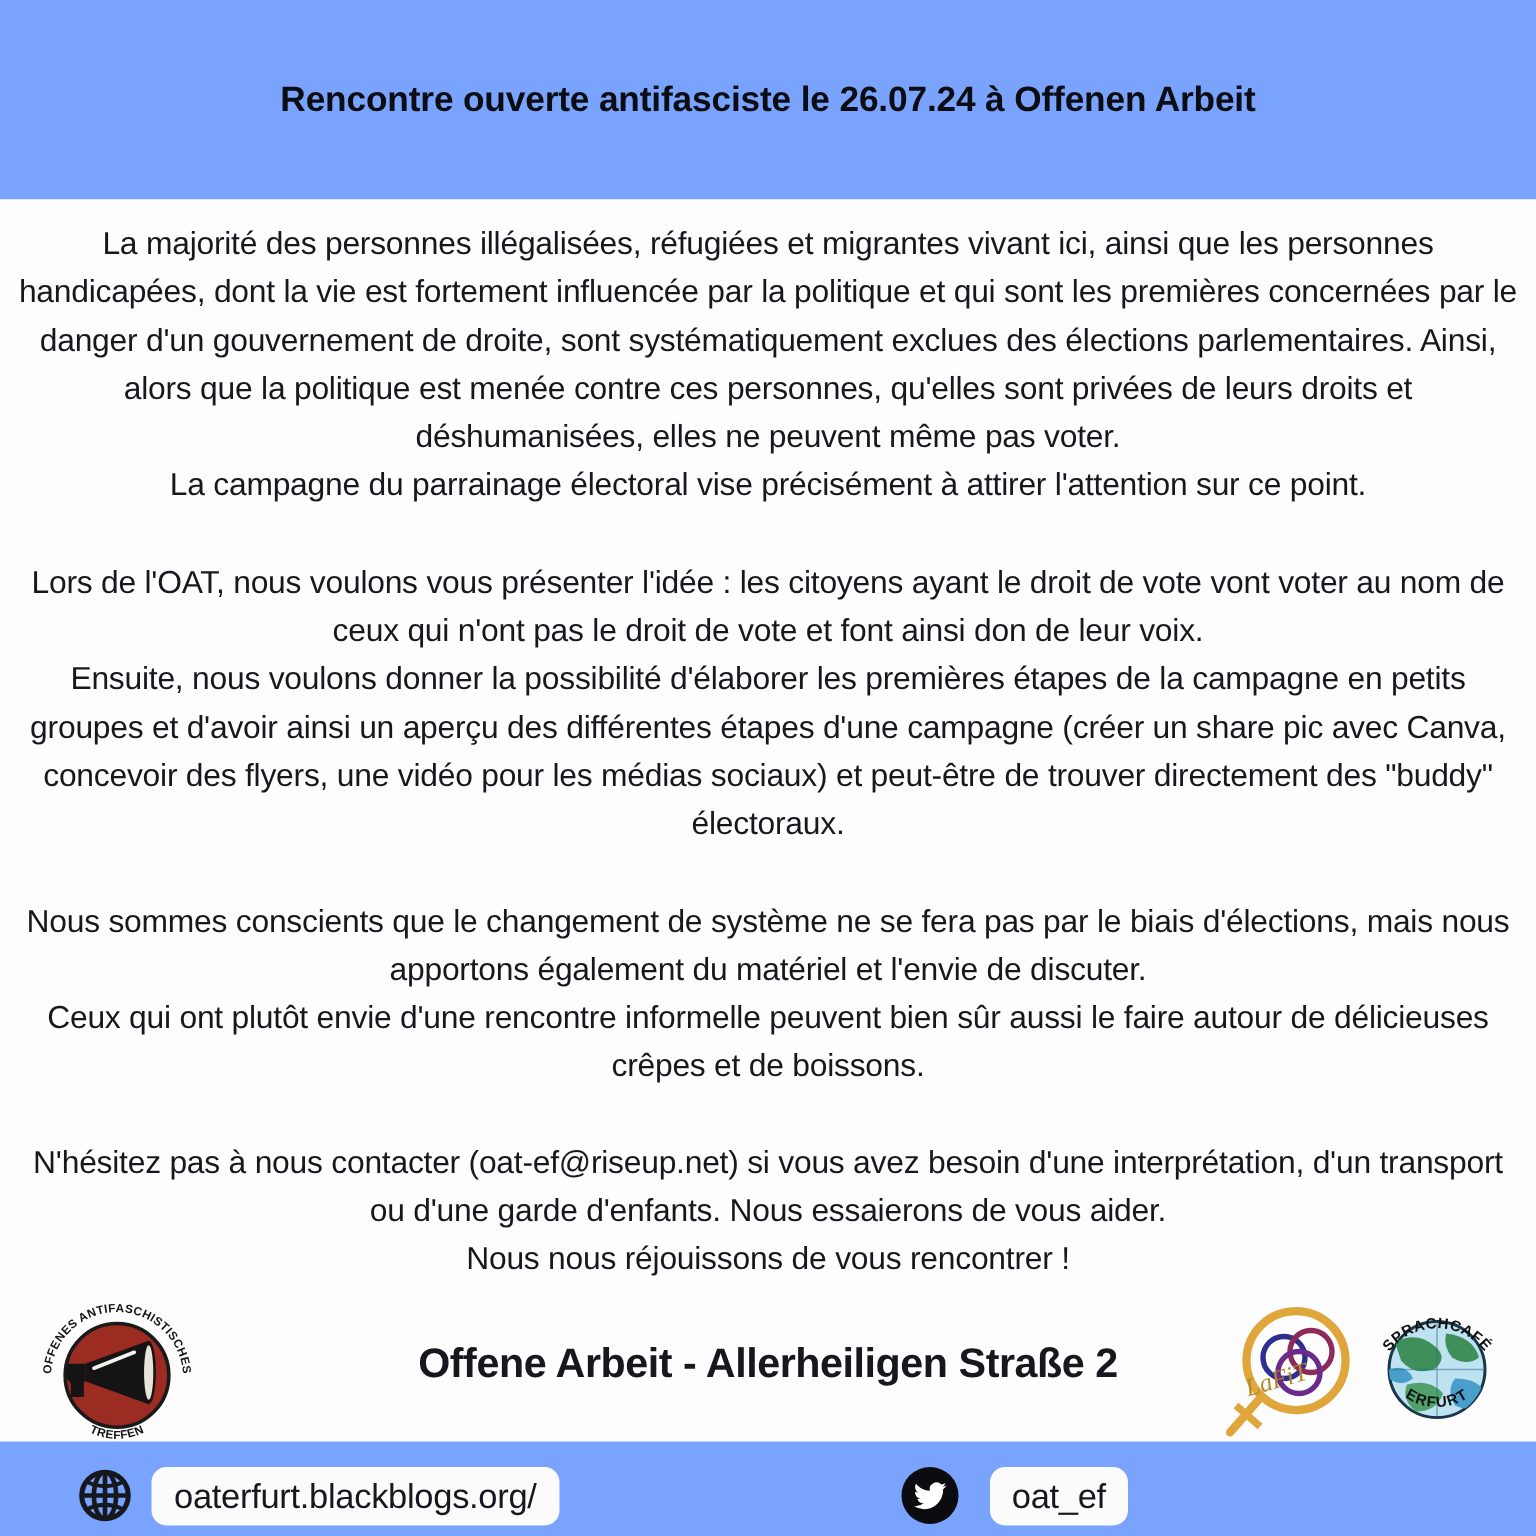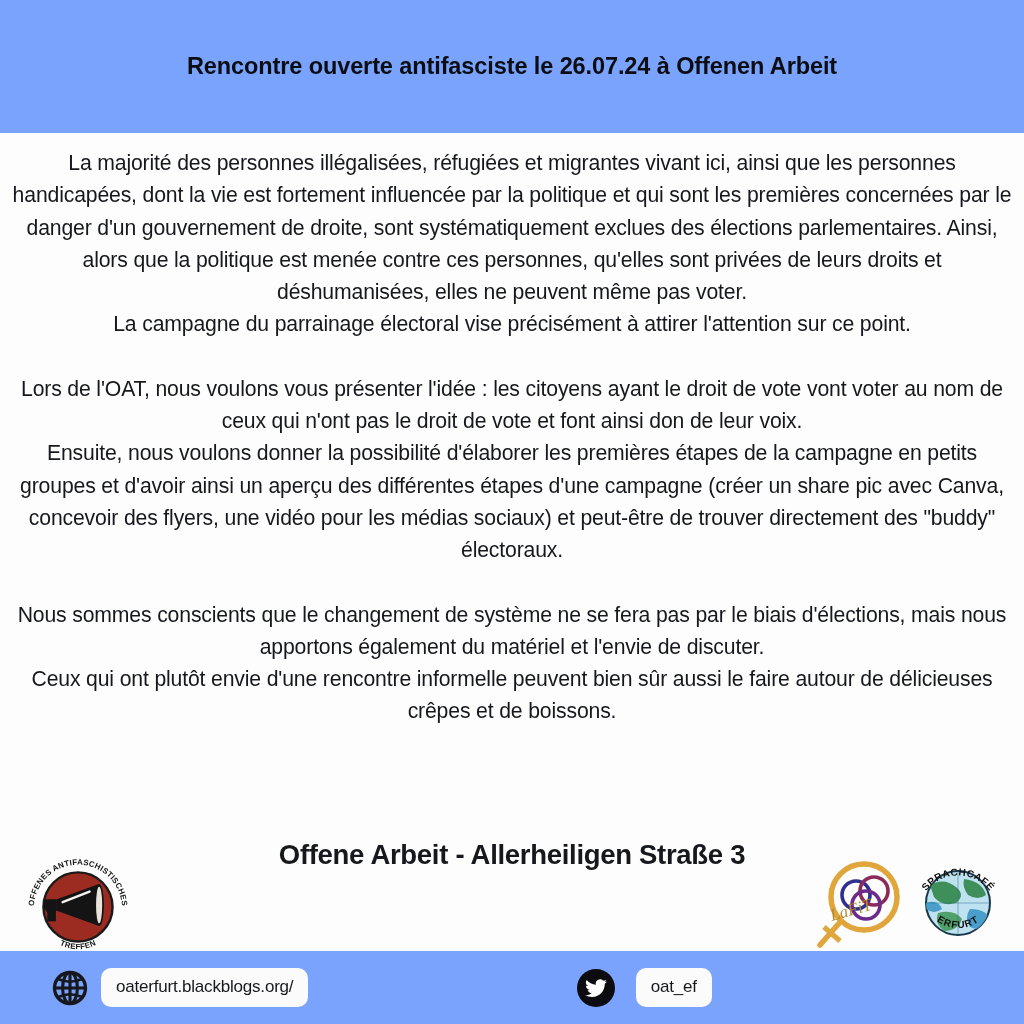--- a/index.html
+++ b/index.html
@@ -139,21 +139,21 @@
     gap: 11px;
   }
 
   .footer-item.web   { margin-right: auto; }
   .footer-item.tw    { margin-right: auto; gap: 20px; }
 
   .footer-pill {
     background: #fbfbfb;
     border-radius: 10px;
     padding: 6px 15px 7px 15px;
-    font-size: 17px;
+    font-size: 23px;
     color: #16181d;
     letter-spacing: -0.2px;
     line-height: 26px;
     white-space: nowrap;
   }
 
   .ficon {
     width: 40px;
     height: 40px;
     flex: 0 0 40px;
@@ -172,20 +172,21 @@
 
   <div class="body-wrap">
 
     <div class="paragraphs">
       <p class="para">La majorité des personnes illégalisées, réfugiées et migrantes vivant ici, ainsi que les personnes handicapées, dont la vie est fortement influencée par la politique et qui sont les premières concernées par le danger d'un gouvernement de droite, sont systématiquement exclues des élections parlementaires. Ainsi, alors que la politique est menée contre ces personnes, qu'elles sont privées de leurs droits et déshumanisées, elles ne peuvent même pas voter.<br>La campagne du parrainage électoral vise précisément à attirer l'attention sur ce point.</p>
       <div class="para-gap"></div>
       <p class="para">Lors de l'OAT, nous voulons vous présenter l'idée : les citoyens ayant le droit de vote vont voter au nom de ceux qui n'ont pas le droit de vote et font ainsi don de leur voix.<br>Ensuite, nous voulons donner la possibilité d'élaborer les premières étapes de la campagne en petits groupes et d'avoir ainsi un aperçu des différentes étapes d'une campagne (créer un share pic avec Canva, concevoir des flyers, une vidéo pour les médias sociaux) et peut-être de trouver directement des "buddy" électoraux.</p>
       <div class="para-gap"></div>
       <p class="para">Nous sommes conscients que le changement de système ne se fera pas par le biais d'élections, mais nous apportons également du matériel et l'envie de discuter.<br>Ceux qui ont plutôt envie d'une rencontre informelle peuvent bien sûr aussi le faire autour de délicieuses crêpes et de boissons.</p>
       <div class="para-gap"></div>
+      <p class="para">N'hésitez pas à nous contacter (oat-ef@riseup.net) si vous avez besoin d'une interprétation, d'un transport ou d'une garde d'enfants. Nous essaierons de vous aider.<br>Nous nous réjouissons de vous rencontrer !</p>
     </div>
 
     <div class="logo-row">
 
       <div class="logo-antifa">
         <svg viewBox="0 0 124 100" xmlns="http://www.w3.org/2000/svg">
           <defs>
             <path id="arcTop" d="M 16,54 A 46,46 0 0 1 108,54"></path>
             <path id="arcBot" d="M 20,54 A 42,42 0 0 0 104,54"></path>
           </defs>
@@ -199,21 +200,21 @@
           <ellipse cx="84" cy="50" rx="3.2" ry="19" fill="#e8e4dc"></ellipse>
           <text font-family="Liberation Sans, sans-serif" font-size="8.2" font-weight="bold" fill="#141414" letter-spacing="0.3">
             <textPath href="#arcTop" startOffset="50%" text-anchor="middle">OFFENES ANTIFASCHISTISCHES</textPath>
           </text>
           <text font-family="Liberation Sans, sans-serif" font-size="8.2" font-weight="bold" fill="#141414" letter-spacing="0.3">
             <textPath href="#arcBot" startOffset="50%" text-anchor="middle">TREFFEN</textPath>
           </text>
         </svg>
       </div>
 
-      <div class="address-title">Offene Arbeit - Allerheiligen Straße 3</div>
+      <div class="address-title">Offene Arbeit - Allerheiligen Straße 2</div>
 
       <div class="logo-lafit">
         <svg viewBox="0 0 96 96" xmlns="http://www.w3.org/2000/svg">
 
           <circle cx="52" cy="42" r="33" fill="none" stroke="#e0a63c" stroke-width="5.5"></circle>
           <line x1="29" y1="66" x2="8" y2="90" stroke="#e0a63c" stroke-width="5.5" stroke-linecap="round"></line>
           <line x1="12" y1="72" x2="28" y2="86" stroke="#e0a63c" stroke-width="5"></line>
 
           <circle cx="44" cy="40" r="14" fill="none" stroke="#2f2f8f" stroke-width="3.6"></circle>
           <circle cx="62" cy="36" r="14" fill="none" stroke="#8c2a5a" stroke-width="3.6"></circle>

